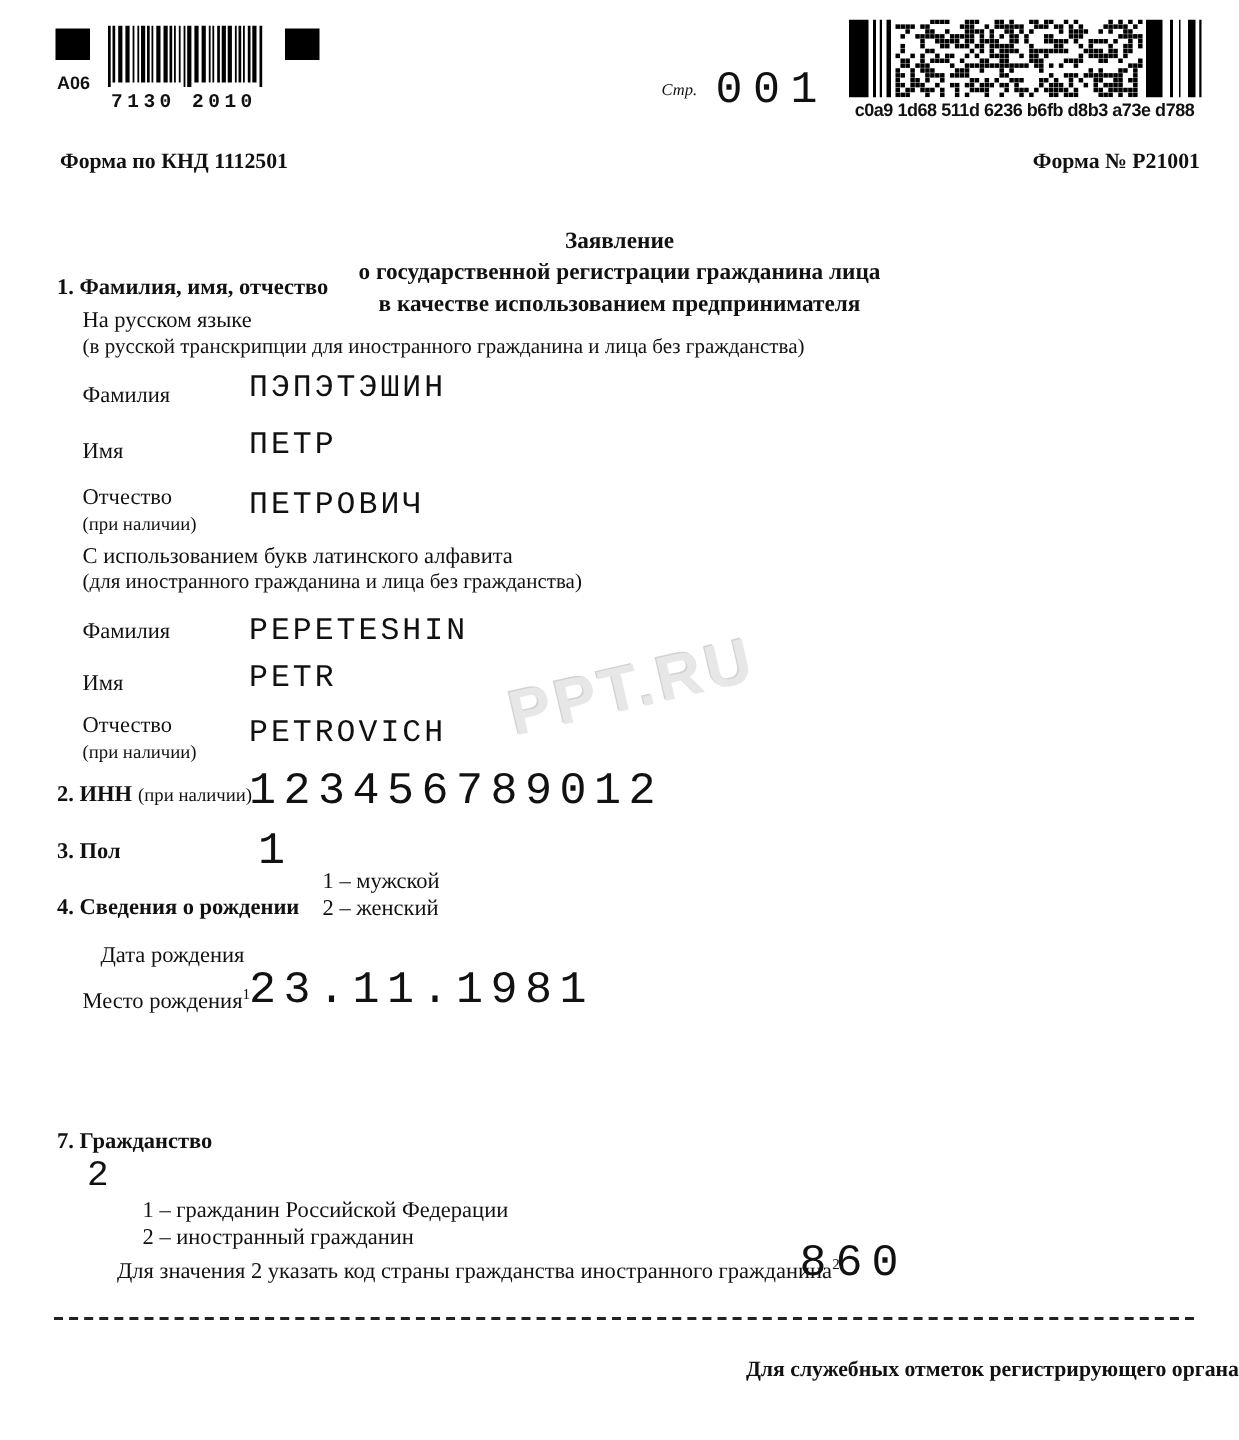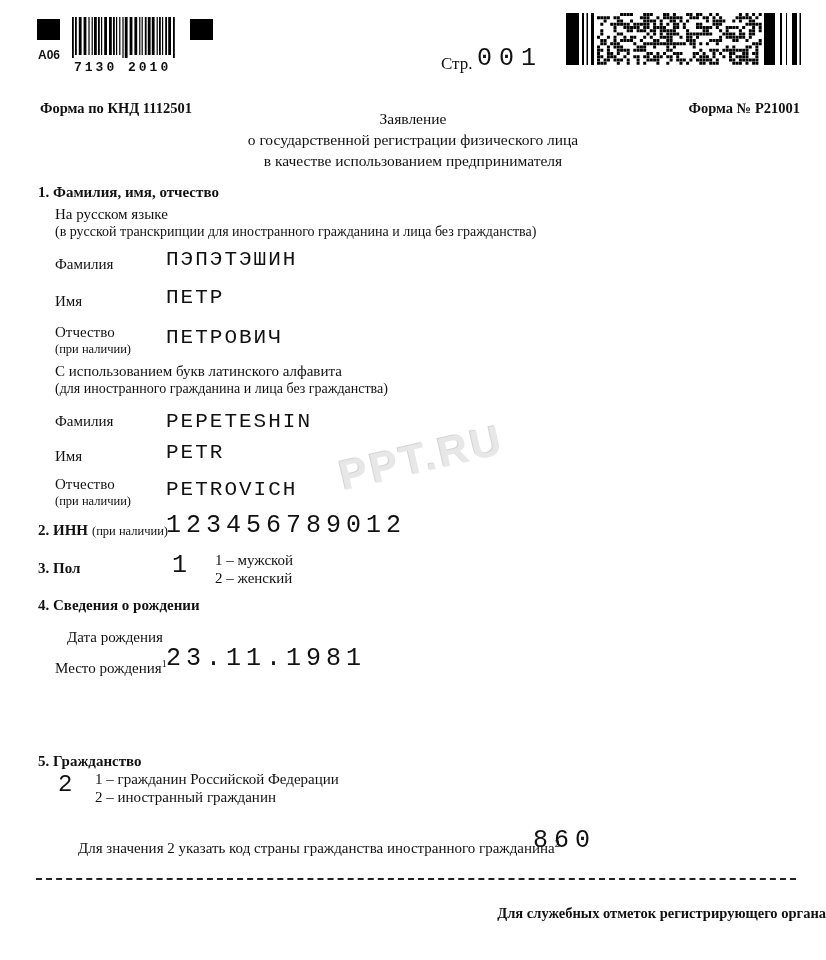--- a/index.html
+++ b/index.html
@@ -9,28 +9,28 @@
   .sq{width:23px;height:21px;background:#000;}
   .sans{font-family:"Liberation Sans",sans-serif;}
   .bold{font-weight:bold;}
   .lbl{font-size:15px;line-height:17px;}
   .note{font-size:14px;line-height:17px;}
   .tiny{font-size:12.5px;line-height:14px;}
   .heading{font-size:15px;font-weight:bold;}
   .val{font-family:"Liberation Mono","DejaVu Sans Mono",monospace;
        font-size:21px;letter-spacing:2px;white-space:nowrap;}
   .num{font-family:"Liberation Mono","DejaVu Sans Mono",monospace;
-       font-size:25px;letter-spacing:5px;white-space:nowrap;}
+       font-size:30px;letter-spacing:5px;white-space:nowrap;}
   .bc1-digits{font-family:"Liberation Mono","DejaVu Sans Mono",monospace;
        font-size:13px;letter-spacing:3px;font-weight:bold;}
   .bc2-hex{font-family:"Liberation Sans",sans-serif;font-weight:bold;
        font-size:12px;letter-spacing:-0.3px;text-align:center;}
-  .pn-label{font-size:17px;}
-  .title{text-align:center;font-weight:normal;font-size:15.5px;line-height:21px;}
-  .legend{font-size:15px;line-height:18px;}
+  .pn-label{font-size:11px;font-style:italic;}
+  .title{text-align:center;font-weight:bold;font-size:15.5px;line-height:21px;margin-top:42px;}
+  .legend{font-size:15px;line-height:18px;margin-top:28px;}
   .dash{border-top:2px dashed #222;height:0;}
   .wm{font-family:"Liberation Sans",sans-serif;font-weight:bold;font-size:42px;
       letter-spacing:3px;color:#e3e3e3;opacity:.85;
       text-shadow:-1px -1px 0 #cccccc, 1px 2px 1px #ffffff;
       transform:rotate(-13deg);}
   sup{font-size:10px;}
 </style>
 </head>
 <body>
 
@@ -476,26 +476,27 @@
       <rect x="172.9" y="48.75" width="3" height="3" fill="#000"></rect>
       <rect x="179.5" y="48.75" width="3" height="3" fill="#000"></rect>
       <rect x="186.1" y="48.75" width="3" height="3" fill="#000"></rect>
       <rect x="189.39999999999998" y="48.75" width="3" height="3" fill="#000"></rect>
       <rect x="198" y="0" width="11" height="52" fill="#000"></rect>
       <rect x="214" y="0" width="2" height="52" fill="#000"></rect>
       <rect x="220" y="0" width="1" height="52" fill="#000"></rect>
       <rect x="226" y="0" width="5" height="52" fill="#000"></rect>
       <rect x="233.5" y="0" width="1.5" height="52" fill="#000"></rect>
     </svg>
+  <div class="abs bc2-hex" style="left:562px;top:66px;width:242px;">c0a9 1d68 511d 6236 b6fb d8b3 a73e d788</div>
 
   <div class="abs heading" style="left:40px;top:100px;font-size:14.5px;">Форма по КНД 1112501</div>
   <div class="abs heading" style="right:26px;top:100px;font-size:14.5px;">Форма № Р21001</div>
   <div class="abs title" style="left:0;right:0;top:108px;">
     <div>Заявление</div>
-    <div>о государственной регистрации физического лица</div>
+    <div>о государственной регистрации гражданина лица</div>
     <div>в качестве использованием предпринимателя</div>
   </div>
 
   <div class="abs heading" style="left:38px;top:184px;">1. Фамилия, имя, отчество</div>
   <div class="abs lbl" style="left:55px;top:206px;">На русском языке</div>
   <div class="abs note" style="left:55px;top:223px;text-align:right;">(в русской транскрипции для иностранного гражданина и лица без гражданства)</div>
 
   <div class="abs lbl" style="left:55px;top:256px;">Фамилия</div>
   <div class="abs val" style="left:166px;top:248px;">ПЭПЭТЭШИН</div>
 
@@ -534,21 +535,21 @@
     <div>2 – женский</div>
   </div>
 
   <div class="abs heading" style="left:38px;top:597px;">4. Сведения о рождении</div>
   <div class="abs lbl" style="left:67px;top:629px;">Дата рождения</div>
   <div class="abs num" style="left:166px;top:644px;">23.11.1981</div>
   <div class="abs lbl" style="left:55px;top:655px;">
     <span>Место рождения</span><sup>1</sup>
   </div>
 
-  <div class="abs heading" style="left:38px;top:753px;">5. Гражданство</div>
+  <div class="abs heading" style="left:38px;top:753px;">7. Гражданство</div>
   <div class="abs num" style="left:58px;top:771px;font-size:24px;">2</div>
   <div class="abs legend" style="left:95px;top:770px;">
     <div>1 – гражданин Российской Федерации</div>
     <div>2 – иностранный гражданин</div>
   </div>
   <div class="abs lbl" style="left:78px;top:835px;">
     <span>Для значения 2 указать код страны гражданства иностранного гражданина</span><sup>2</sup>
   </div>
   <div class="abs num" style="left:533px;top:826px;letter-spacing:6px;">860</div>
 

